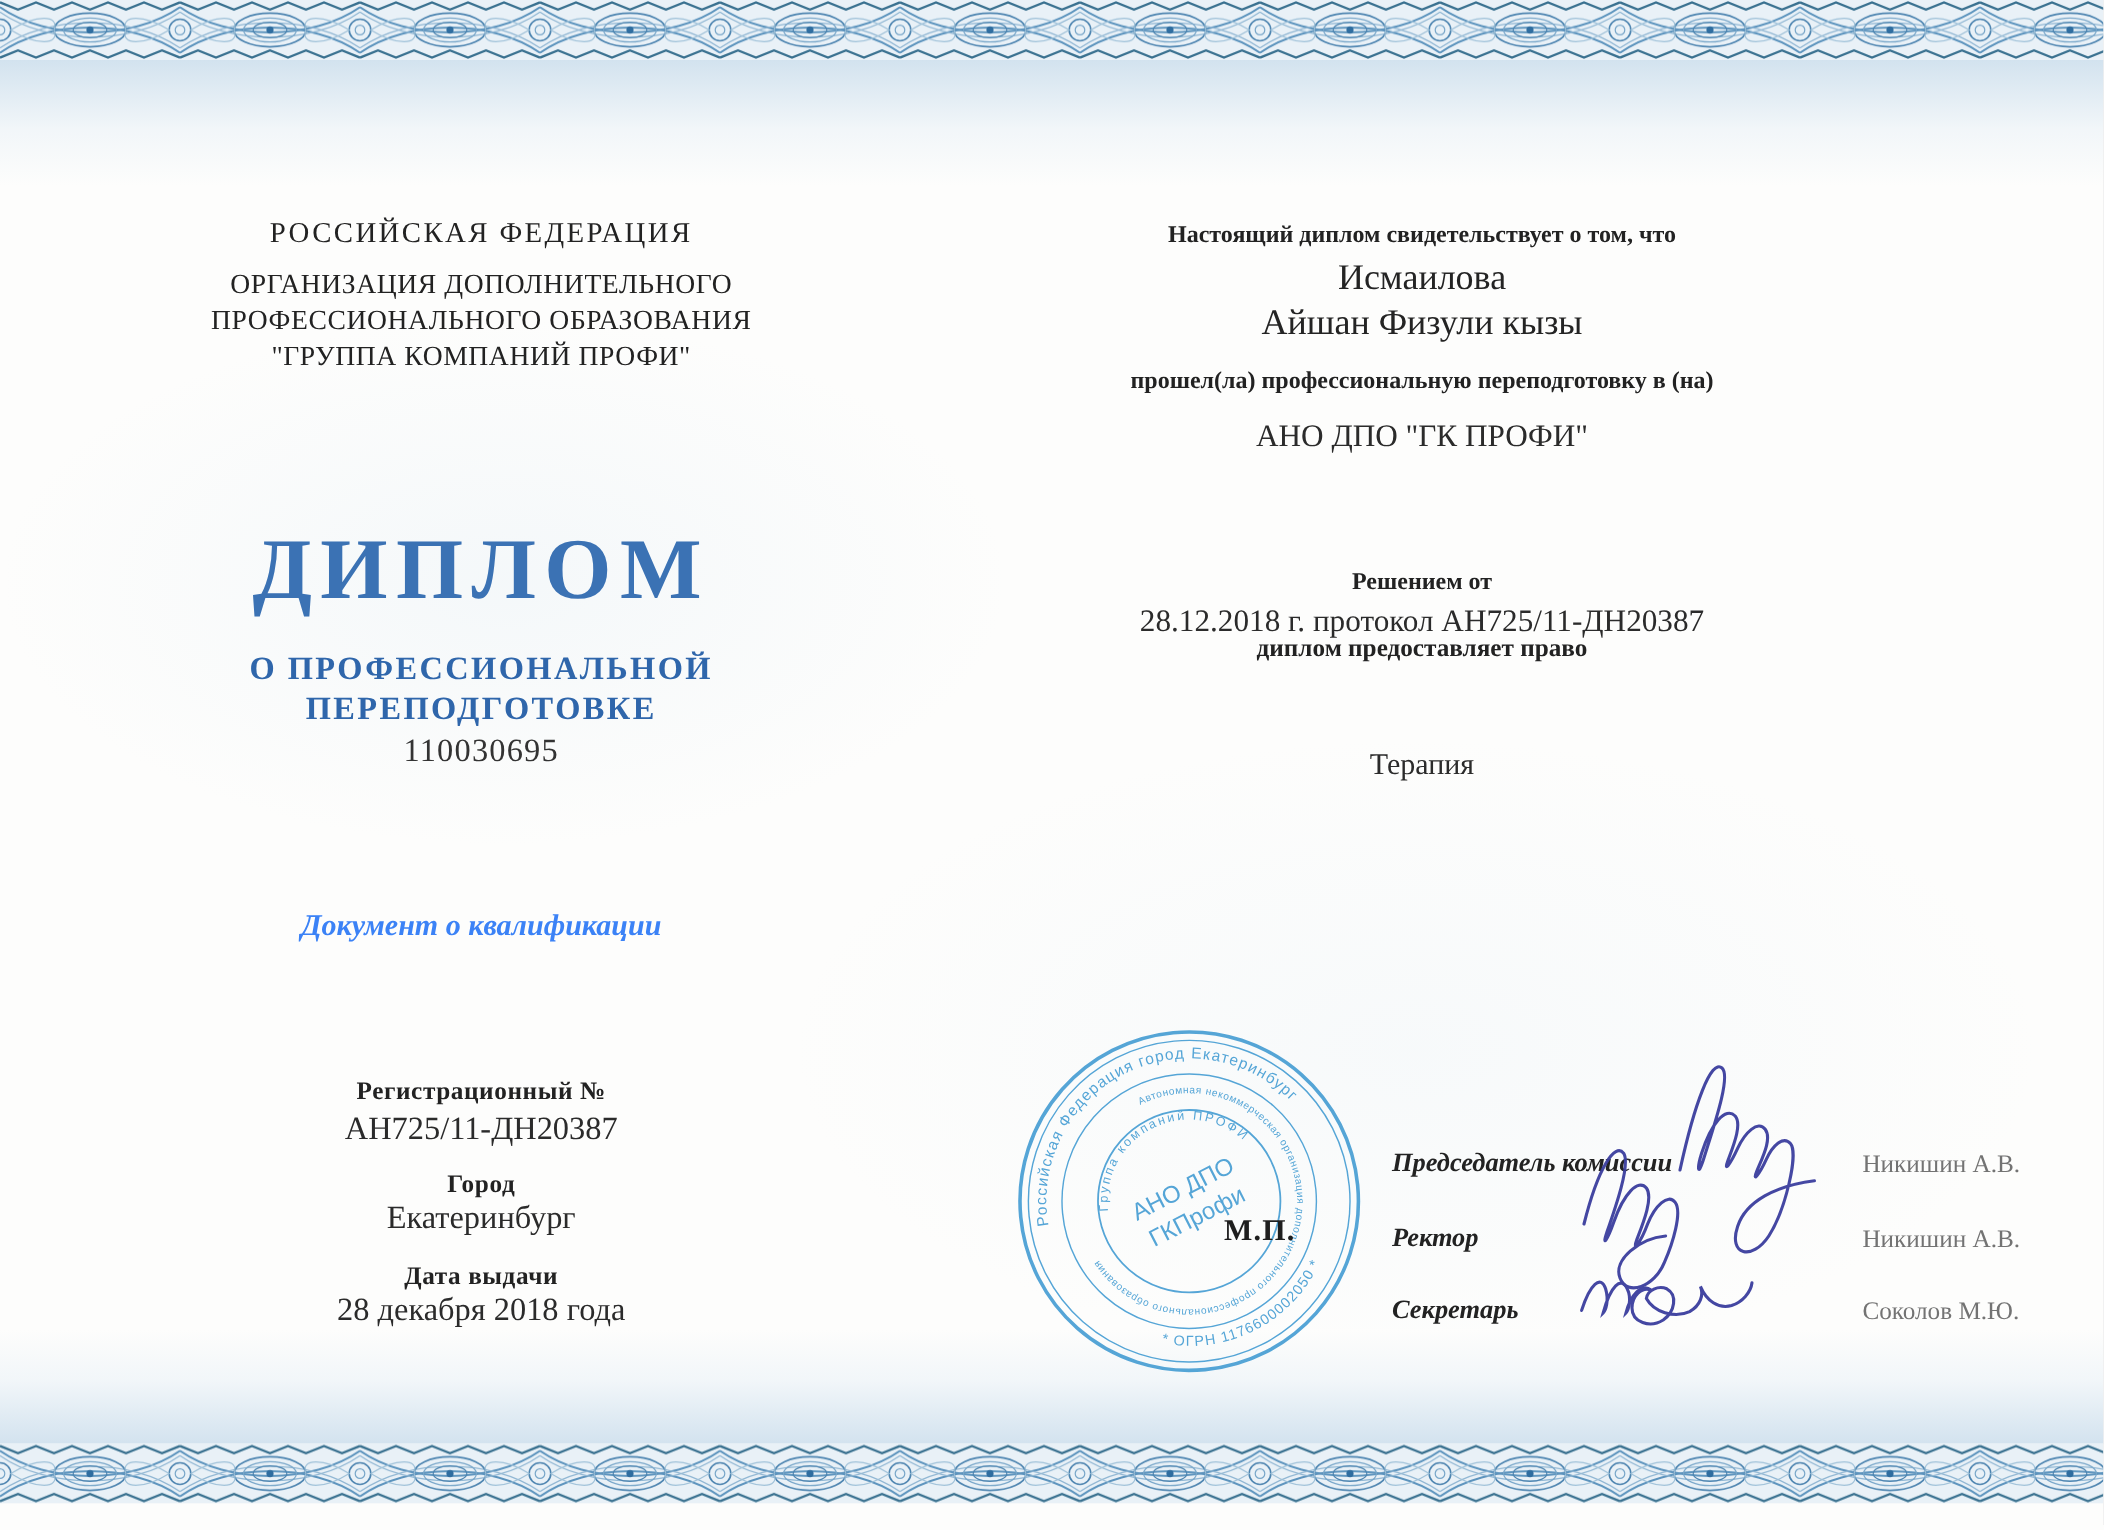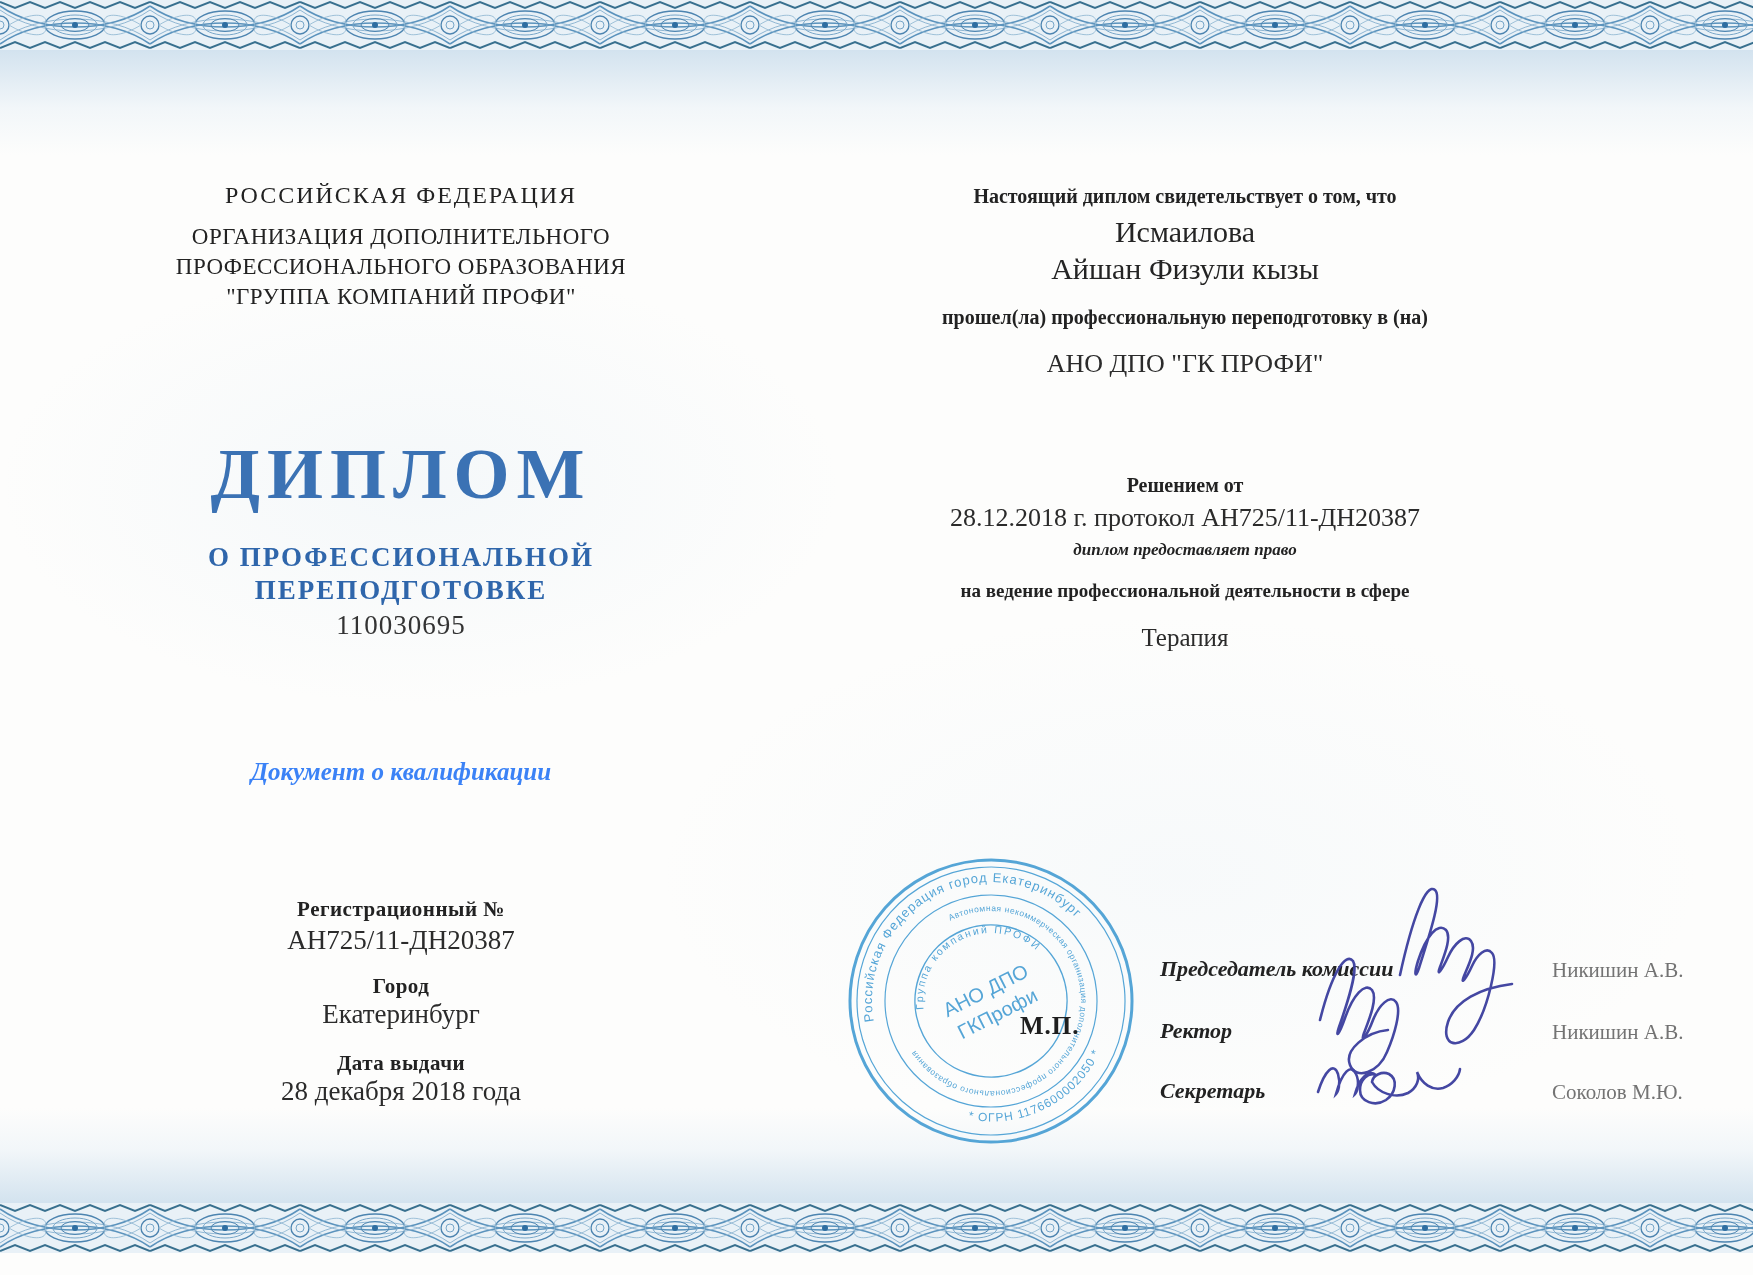--- a/index.html
+++ b/index.html
@@ -105,22 +105,21 @@
   </div>
 
   <div class="abs col-right">
     <div class="abs r-lbl" style="top:185px;">Настоящий диплом свидетельствует о том, что</div>
     <div class="abs r-name" style="top:215px;">Исмаилова</div>
     <div class="abs r-name" style="top:252px;">Айшан Физули кызы</div>
     <div class="abs r-lbl" style="top:306px;">прошел(ла) профессиональную переподготовку в (на)</div>
     <div class="abs r-val" style="top:349px;">АНО ДПО "ГК ПРОФИ"</div>
     <div class="abs r-lbl" style="top:474px;">Решением от</div>
     <div class="abs r-val" style="top:503px;">28.12.2018 г. протокол АН725/11-ДН20387</div>
-    <div class="abs r-lbl" style="top:540px;font-size:17px;font-style:italic;">диплом предоставляет право</div>
-    <div class="abs r-lbl" style="top:580px;font-size:19px;">на ведение профессиональной деятельности в сфере</div>
+    <div class="abs r-lbl" style="top:528px;font-size:21px;">диплом предоставляет право</div>
     <div class="abs r-val" style="top:624px;font-size:25px;">Терапия</div>
   </div>
 
   <svg class="abs stamp-svg" style="left:843px;top:853px;opacity:.88;" width="296" height="296" viewBox="0 0 296 296">
     <defs>
       <path id="arcTop" d="M 29 148 A 119 119 0 0 1 267 148" fill="none"></path>
       <path id="arcBottom" d="M 62 232 A 119 119 0 0 0 234 232" fill="none"></path>
       <path id="arcMid" d="M 148 58 A 90 90 0 1 1 147.9 58" fill="none"></path>
       <path id="arcInner" d="M 80 148 A 68 68 0 0 1 216 148" fill="none"></path>
     </defs>

